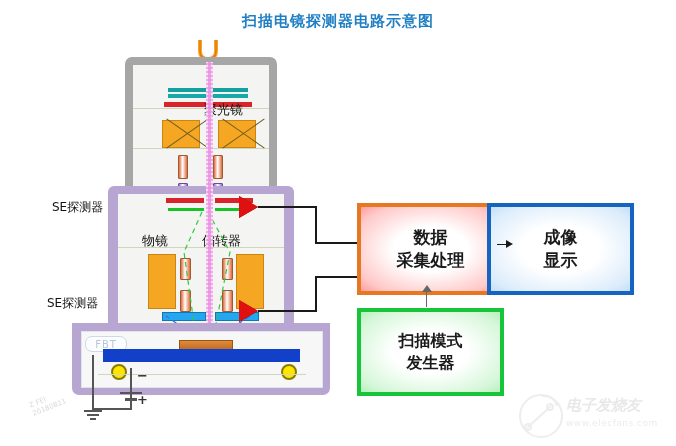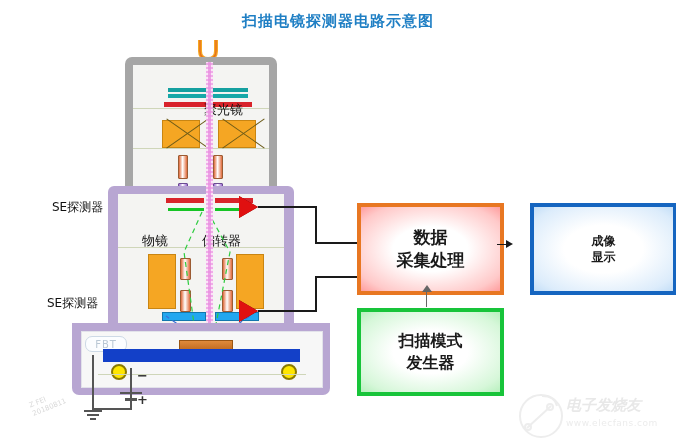--- a/index.html
+++ b/index.html
@@ -148,25 +148,25 @@
     font-weight:bold;color:#1a1a1a;line-height:1.35;text-align:center;
   }
   #box-daq{
     left:357px;top:203px;width:139px;height:84px;
     border:4px solid #e87722;
     background:
       radial-gradient(ellipse at center,#ffffff 38%,#ffc9c9 82%,#ff9d9d 100%);
     font-size:17px;
   }
   #box-display{
-    left:530px;top:203px;width:139px;height:84px;
+    left:487px;top:203px;width:139px;height:84px;
     border:4px solid #1565c0;
     background:
       radial-gradient(ellipse at center,#ffffff 40%,#dcecfb 84%,#c3def7 100%);
-    font-size:12px;
+    font-size:17px;
   }
   #box-scan{
     left:357px;top:308px;width:139px;height:80px;
     border:4px solid #18c43a;
     background:
       radial-gradient(ellipse at center,#ffffff 38%,#d6f7d9 82%,#b7f0bd 100%);
     font-size:16px;
   }
 
   

